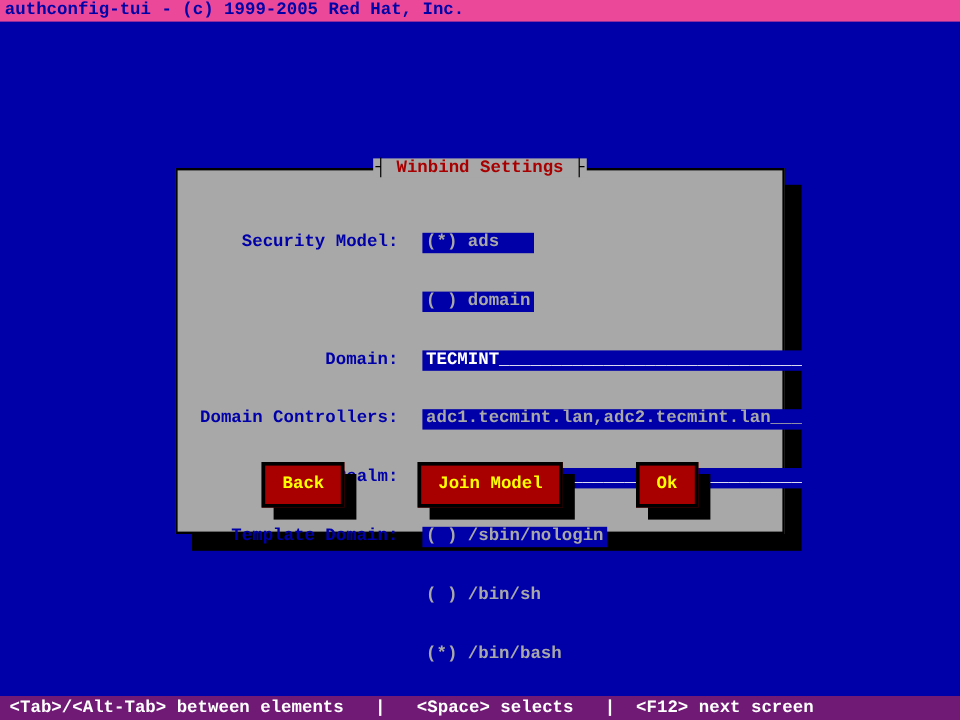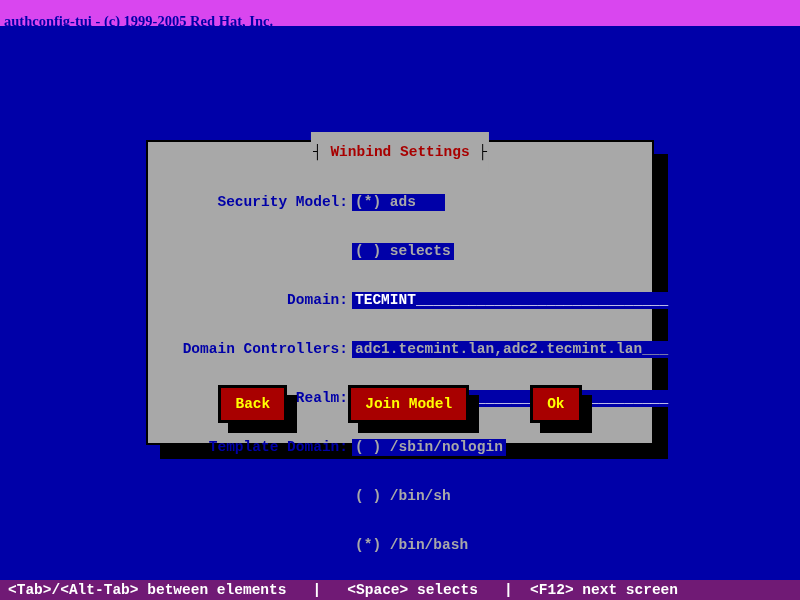--- a/index.html
+++ b/index.html
@@ -10,25 +10,24 @@
     font-weight: bold;
     background: #0000a8;
     color: #a8a8a8;
     position: relative;
     letter-spacing: 0px;
   }
   .topbar {
     position: absolute;
     top: 0; left: 0; right: 0;
     height: 18px;
-    background: #d946ef;
+    background: #ec4899;
     color: #0000a8;
-    padding: 13px 4px;
+    padding: 1px 4px;
     white-space: pre;
-    font-family: Liberation Serif, serif;
   }
   .helpbar {
     position: absolute;
     bottom: 0; left: 0; right: 0;
     height: 20px;
     background: #701a75;
     color: #ffffff;
     padding: 2px 8px;
     white-space: pre;
   }
@@ -43,38 +42,38 @@
     left: 146px; top: 140px;
     width: 508px; height: 305px;
     background: #a8a8a8;
     border: 2px solid #000;
   }
   .dialog-title {
     position: absolute;
     top: -10px; left: 50%; transform: translateX(-50%);
     background: #a8a8a8;
     color: #a80000;
-    padding: 12px 2px;
+    padding: 0 2px;
   }
   .dialog-title .bar { color: #000; }
   .form {
     position: absolute;
     top: 20px; left: 18px;
     white-space: pre;
   }
   .row {
     display: flex;
     height: 17px;
     line-height: 17px;
   }
   .label {
     width: 186px;
     text-align: right;
     color: #0000a8;
-    padding-right: 4px;
+    padding-right: 20px;
   }
   .radio, .input {
     background: #0000a8;
     color: #a8a8a8;
     padding: 0 3px;
     white-space: pre;
   }
   .radio.selected, .input { color: #fff; text-align: right; }
   .input { display: inline-block; }
   .btnrow {
@@ -112,21 +111,21 @@
     <span class="bar">┤ </span><span>Winbind Settings</span><span class="bar"> ├</span>
   </div>
 
   <div class="form">
     <div class="row">
       <span class="label">Security Model:</span>
       <span class="radio"><span>(*)</span><span> ads</span><span style="color:#0000a8">___</span></span>
     </div>
     <div class="row">
       <span class="label"></span>
-      <span class="radio"><span>( )</span><span> selects</span></span>
+      <span class="radio"><span>( )</span><span> domain</span></span>
     </div>
     <div class="row">
       <span class="label">Domain:</span>
       <span class="input">TECMINT_____________________________</span>
     </div>
     <div class="row">
       <span class="label">Domain Controllers:</span>
       <span class="input" style="color:#a8a8a8">adc1.tecmint.lan,adc2.tecmint.lan___</span>
     </div>
     <div class="row">

